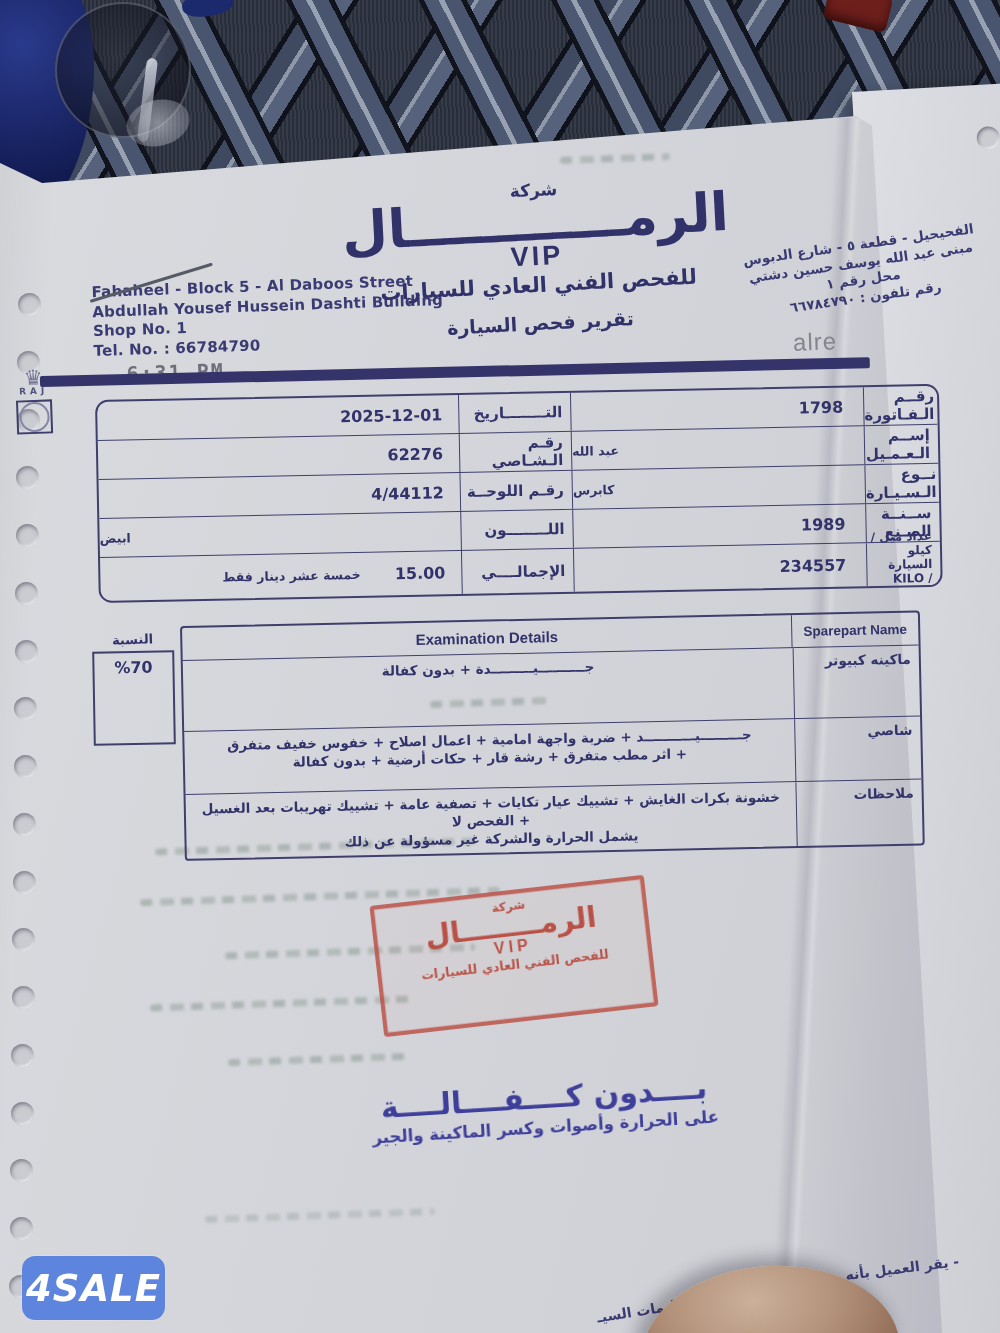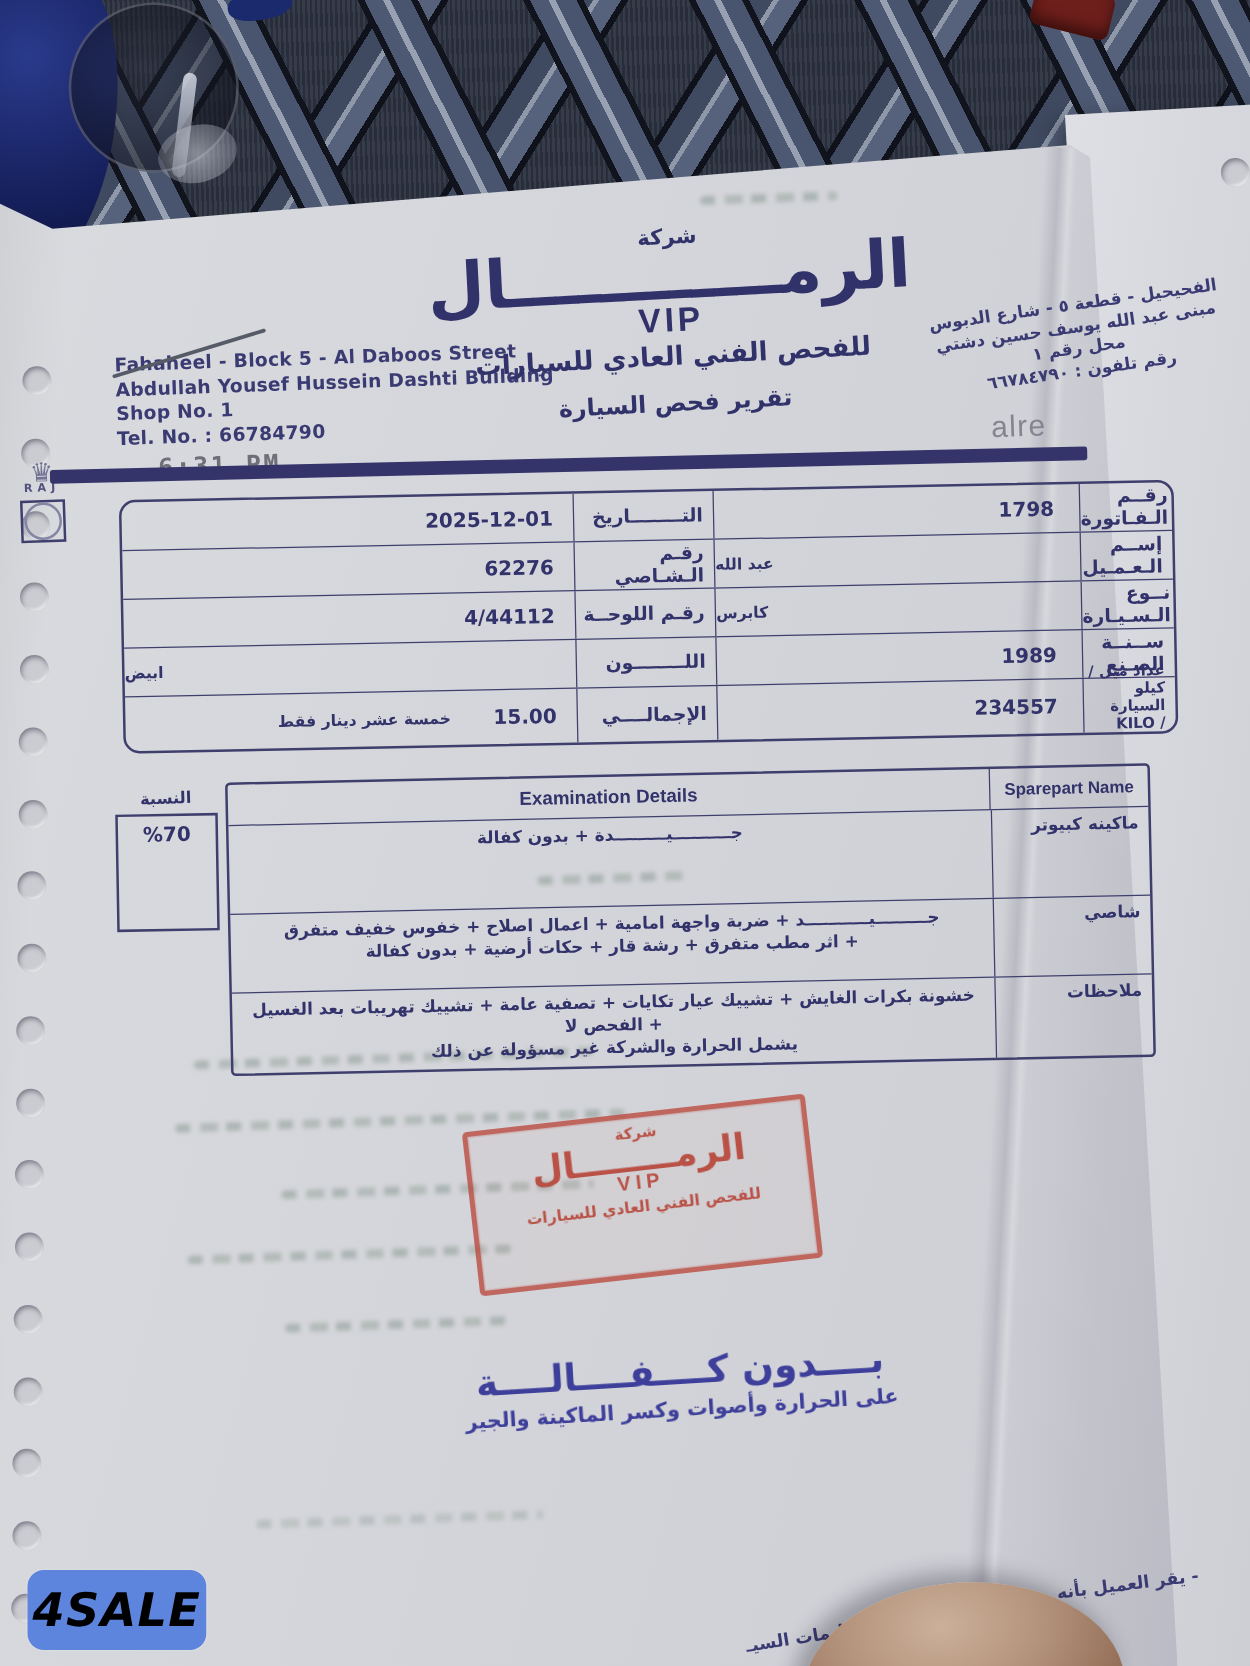--- a/index.html
+++ b/index.html
@@ -142,21 +142,21 @@
     color:#3b3b74;white-space:nowrap;z-index:5;}
   .note2{left:596px;top:1296px;transform:rotate(-9deg);font-size:14px;font-weight:bold;
     color:#3b3b74;white-space:nowrap;z-index:5;}
   .finger{left:640px;top:1266px;width:258px;height:135px;z-index:6;
     background:radial-gradient(ellipse at 45% 25%,#cbb09a 0%,#b4937c 40%,#96715a 75%,#7a5743 100%);
     border-radius:48% 52% 45% 55% / 62% 66% 34% 38%;transform:rotate(-6deg);
     box-shadow:-7px -9px 16px rgba(28,22,40,0.30);}
   .logo4sale{left:22px;top:1256px;width:143px;height:64px;background:#5e85de;
     border-radius:13px;display:flex;align-items:center;justify-content:center;z-index:7;
     box-shadow:0 0 0 1px rgba(255,255,255,0.15);}
-  .logo4sale span{color:#000000;font-size:37px;font-weight:bold;font-style:italic;
+  .logo4sale span{color:#ffffff;font-size:37px;font-weight:bold;font-style:italic;
     letter-spacing:1px;font-family:"DejaVu Sans",sans-serif;}
 </style>
 </head>
 <body>
 
 <div class="carpet"></div>
 <div class="abs blue-fabric"></div>
 <div class="abs glass-cap"></div>
 <div class="abs glass-bowl"></div>
 <div class="abs glass-stem"></div>

